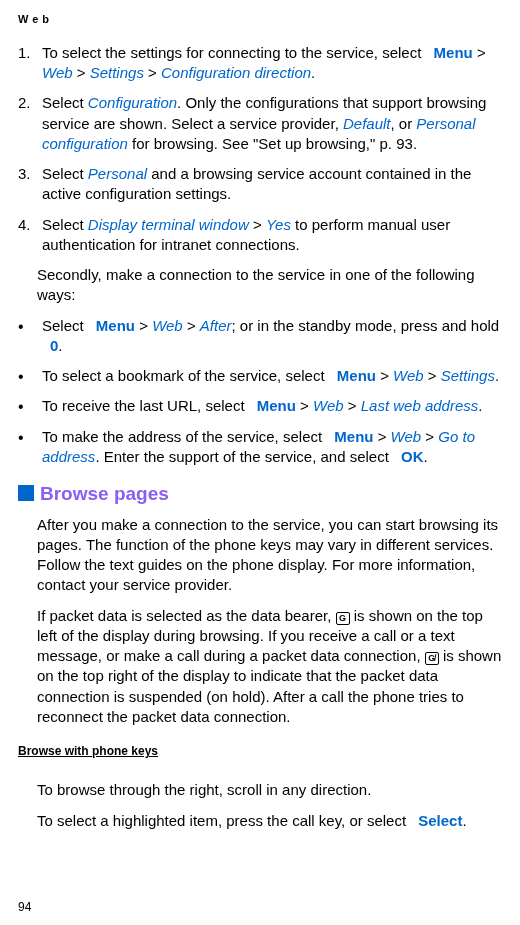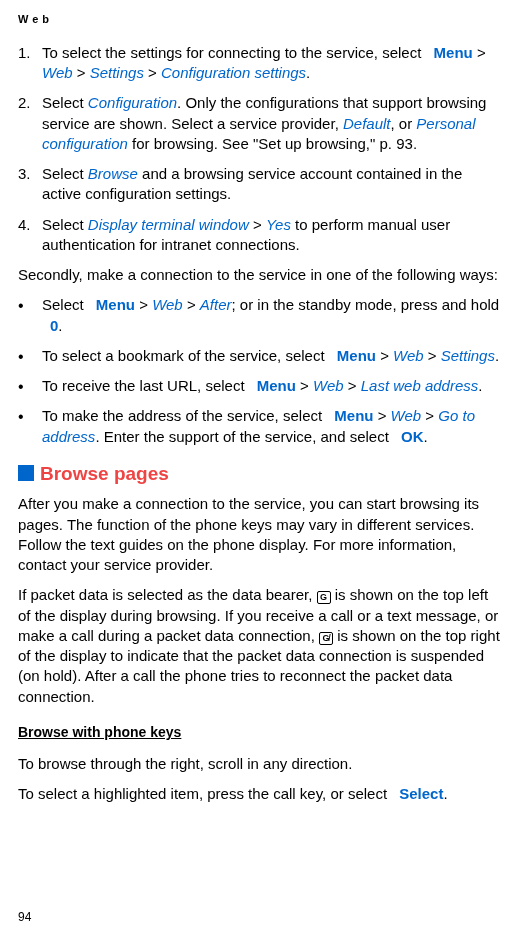--- a/index.html
+++ b/index.html
@@ -42,20 +42,21 @@
       padding-left: 24px;
       margin-bottom: 10px;
     }
     ol li .num {
       position: absolute;
       left: 0;
       top: 0;
     }
     .para {
       margin-bottom: 10px;
+      margin-left: 19px;
     }
     ul {
       list-style: none;
       margin-bottom: 10px;
     }
     ul li {
       position: relative;
       padding-left: 24px;
       margin-bottom: 10px;
     }
@@ -73,66 +74,66 @@
     }
     .blue-square {
       display: inline-block;
       width: 16px;
       height: 16px;
       background: #0066cc;
       margin-right: 6px;
       vertical-align: -1px;
     }
     .section-title {
-      color: #ef4444;
+      color: #8b5cf6;
       text-align: center;
     }
     .subsection {
-      font-size: 14px;
+      font-size: 12px;
       font-weight: bold;
       text-decoration: underline;
       margin-top: 16px;
-      margin-bottom: 12px;
+      margin-bottom: 21px;
     }
     .icon-box {
       display: inline-block;
       width: 14px;
       height: 13px;
       border: 1.2px solid #000;
       border-radius: 2px;
       font-size: 9px;
       line-height: 11px;
       text-align: center;
       vertical-align: 0px;
       font-weight: bold;
     }
     .page-num {
       position: absolute;
-      bottom: 0;
+      bottom: 10px;
       left: 18px;
       font-size: 12px;
     }
   </style>
 </head>
 <body>
 
 <div class="header-label">Web</div>
 
 <ol>
   <li>
     <span class="num">1.</span>
-    <span>To select the settings for connecting to the service, select </span><span class="blue-bold">Menu</span><span> &gt; </span><span class="link">Web</span><span> &gt; </span><span class="link">Settings</span><span> &gt; </span><span class="link">Configuration settings</span><span>.</span>
+    <span>To select the settings for connecting to the service, select </span><span class="blue-bold">Menu</span><span> &gt; </span><span class="link">Web</span><span> &gt; </span><span class="link">Settings</span><span> &gt; </span><span class="link">Configuration direction</span><span>.</span>
   </li>
   <li>
     <span class="num">2.</span>
     <span>Select </span><span class="link">Configuration</span><span>. Only the configurations that support browsing service are shown. Select a service provider, </span><span class="link">Default</span><span>, or </span><span class="link">Personal configuration</span><span> for browsing. See "Set up browsing," p. 93.</span>
   </li>
   <li>
     <span class="num">3.</span>
-    <span>Select </span><span class="link">Browse</span><span> and a browsing service account contained in the active configuration settings.</span>
+    <span>Select </span><span class="link">Personal</span><span> and a browsing service account contained in the active configuration settings.</span>
   </li>
   <li>
     <span class="num">4.</span>
     <span>Select </span><span class="link">Display terminal window</span><span> &gt; </span><span class="link">Yes</span><span> to perform manual user authentication for intranet connections.</span>
   </li>
 </ol>
 
 <div class="para">Secondly, make a connection to the service in one of the following ways:</div>
 
 <ul>

